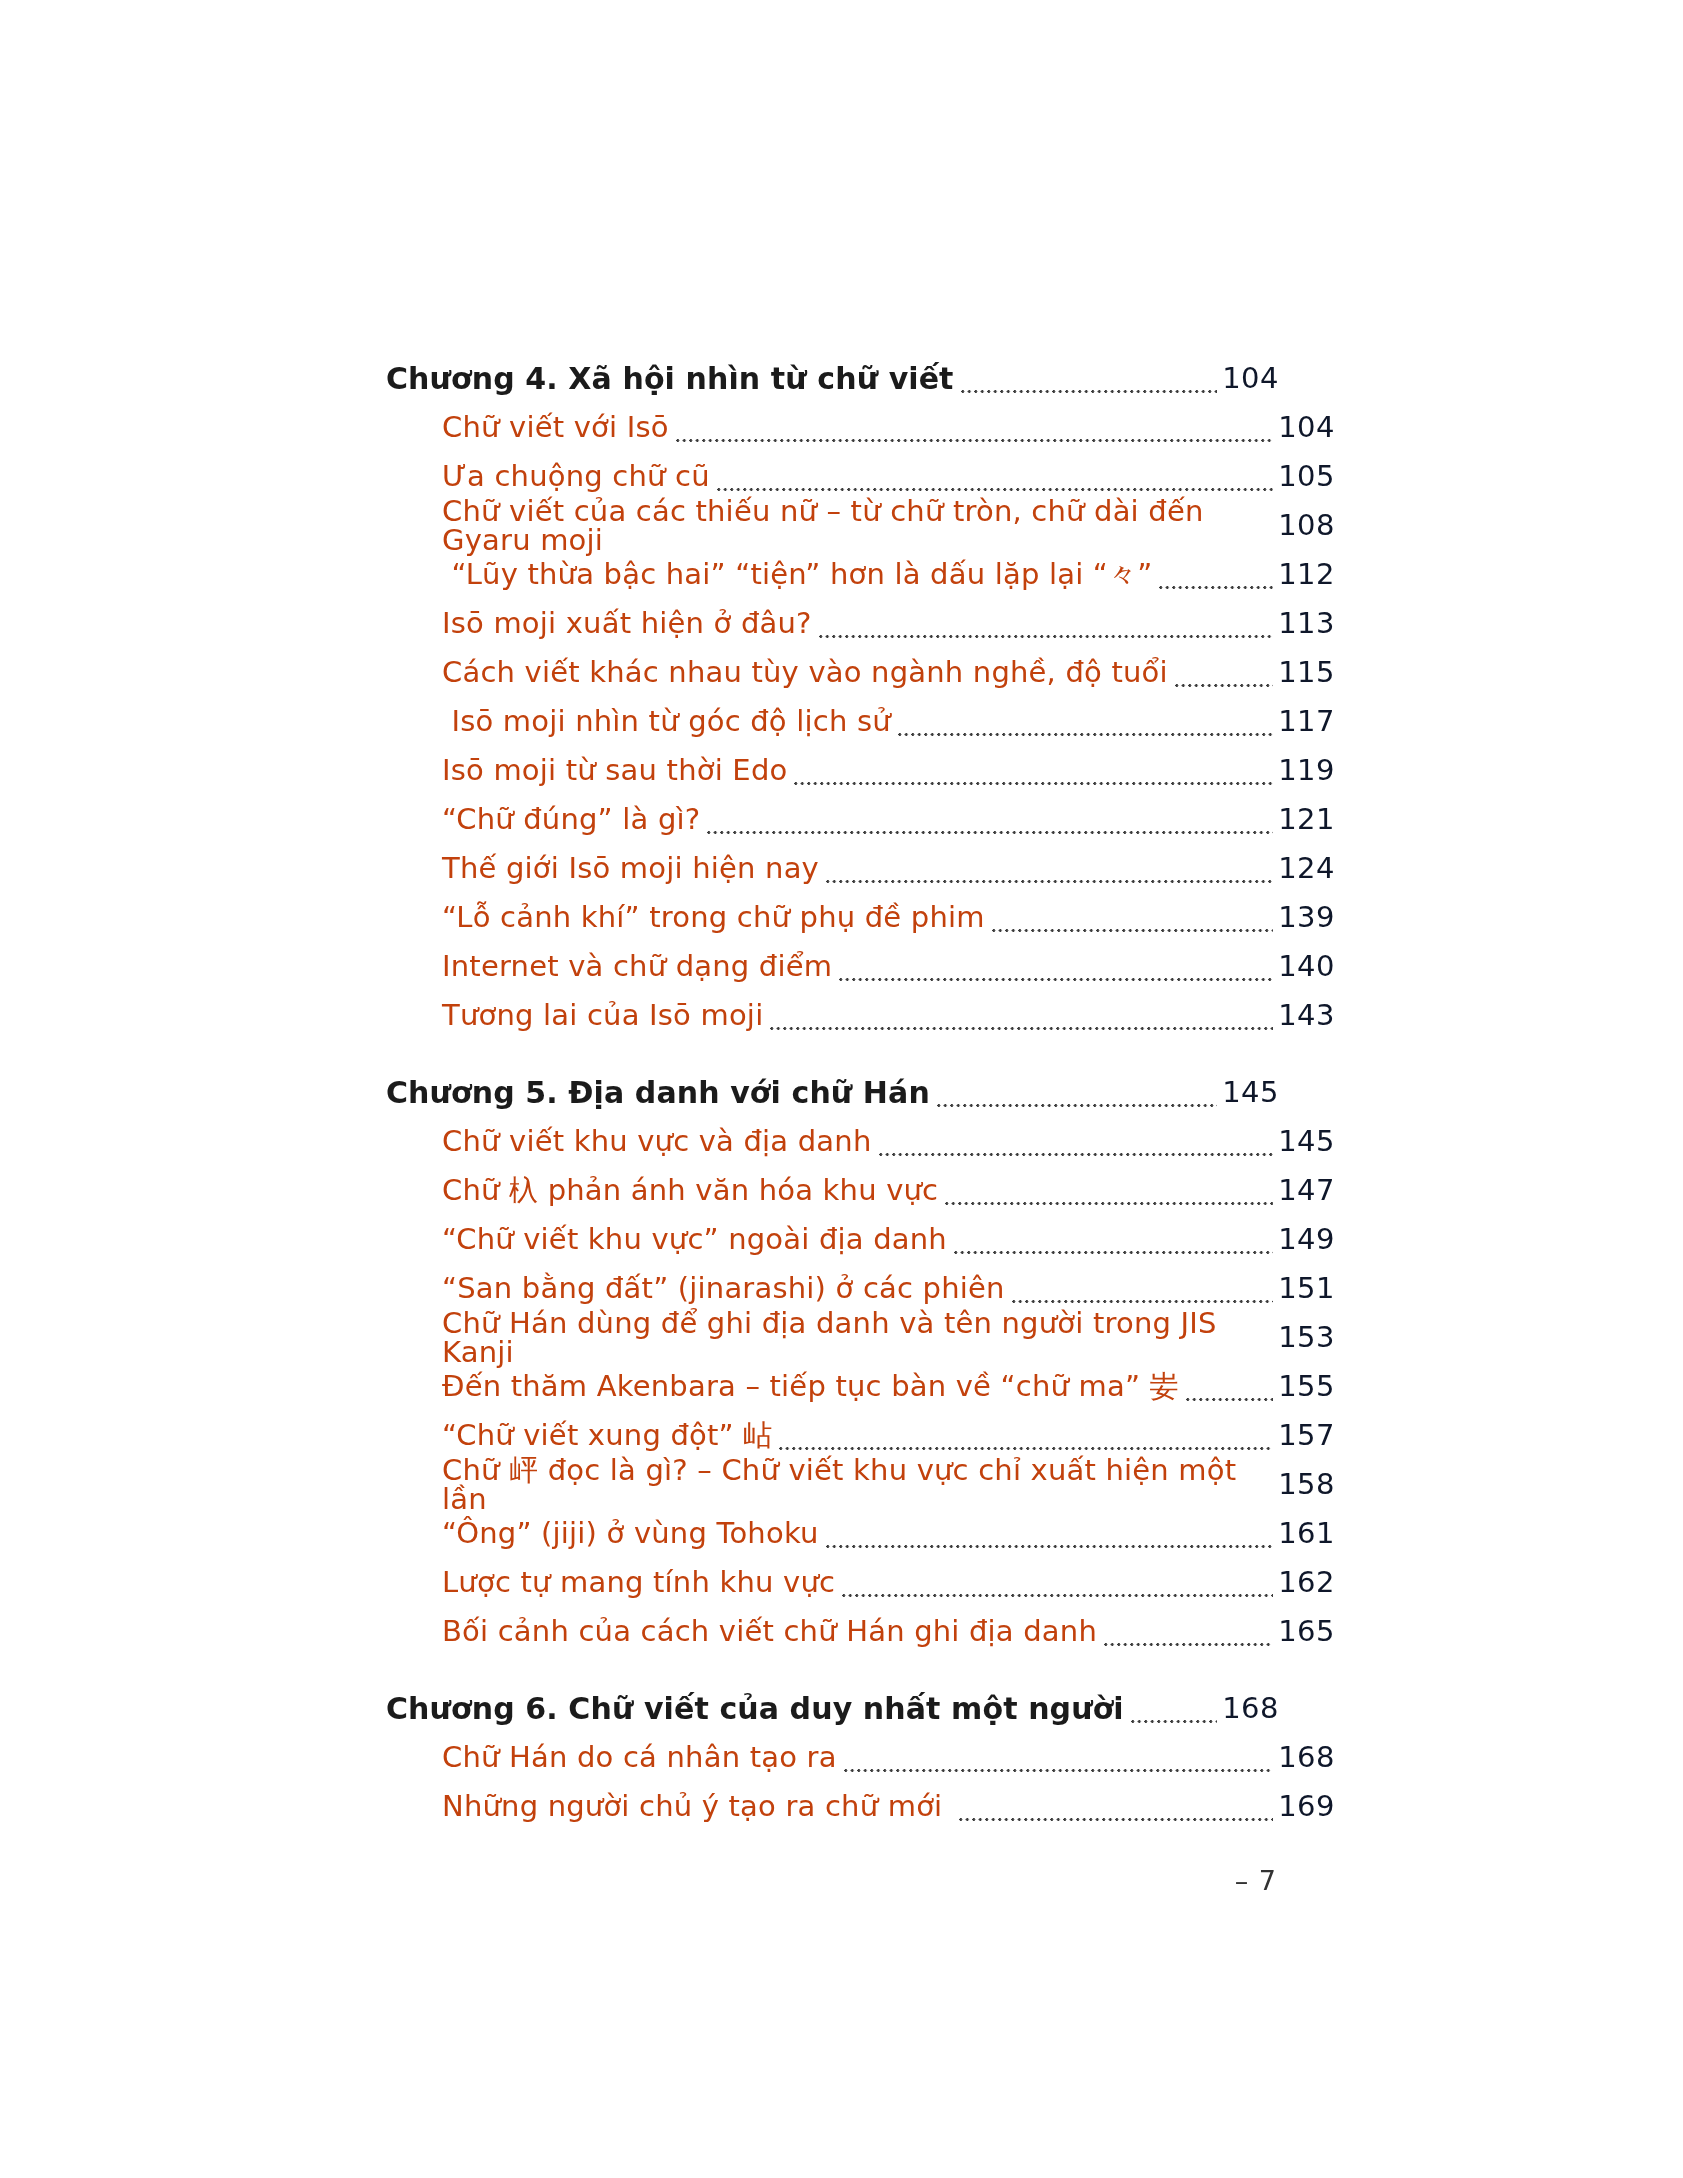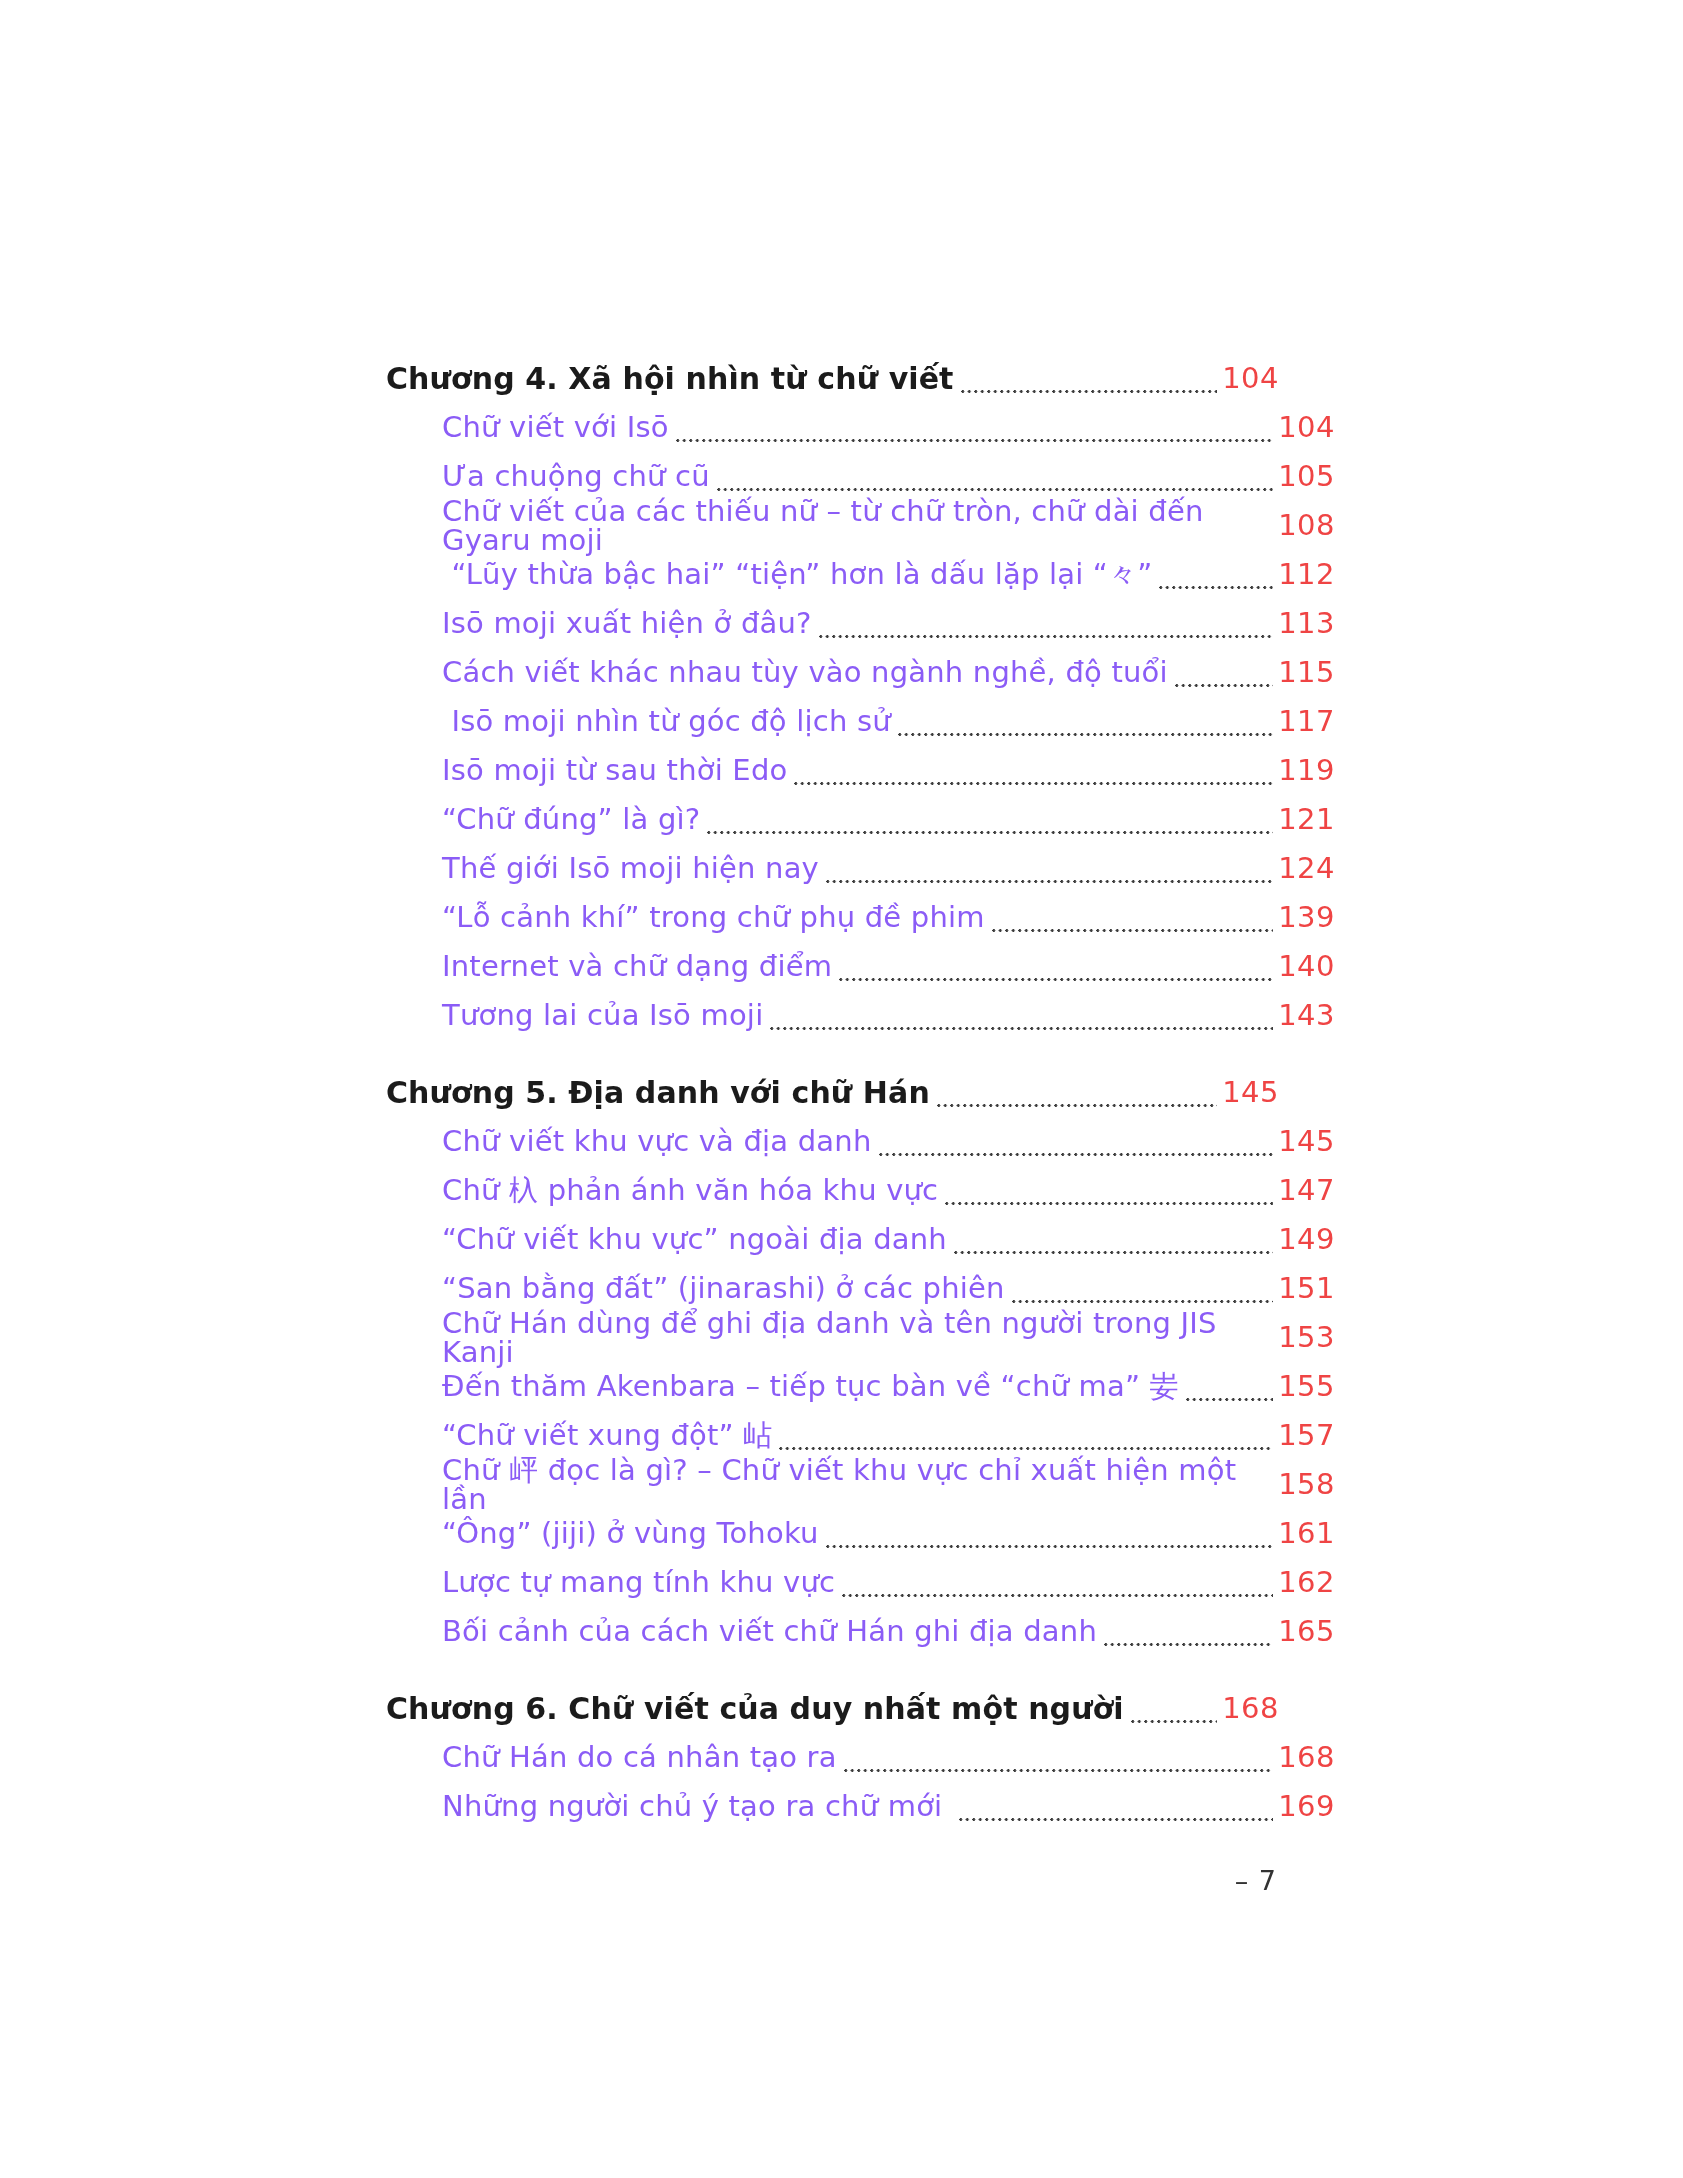--- a/index.html
+++ b/index.html
@@ -27,21 +27,21 @@
     display: flex;
     flex-direction: row;
     align-items: center;
     height: 49px;
     width: 100%;
   }
   .toc-row .label {
     white-space: pre-wrap;
     font-size: 29px;
     line-height: 1;
-    color: #8b5cf6;
+    color: #c2410c;
     letter-spacing: 0.2px;
   }
   .toc-row.heading .label {
     font-weight: 700;
     font-size: 30px;
     color: #1b1b1b;
     letter-spacing: 0.1px;
   }
   .toc-row.entry { padding-left: 56px; }
   .toc-row .dots {
@@ -51,21 +51,21 @@
     align-self: center;
     position: relative;
     top: 13px;
     background-image: radial-gradient(circle at 1.7px 1.7px, #3c3c3c 1.4px, rgba(0,0,0,0) 1.7px);
     background-size: 6.5px 3.4px;
     background-repeat: repeat-x;
   }
   .toc-row .pagenum {
     font-size: 29px;
     line-height: 1;
-    color: #ef4444;
+    color: #0f172a;
     flex: 0 0 auto;
     letter-spacing: 0.5px;
     text-align: right;
   }
   .page-footer {
     position: absolute;
     top: 1865px;
     right: 406px;
     font-size: 27px;
     color: #333333;

